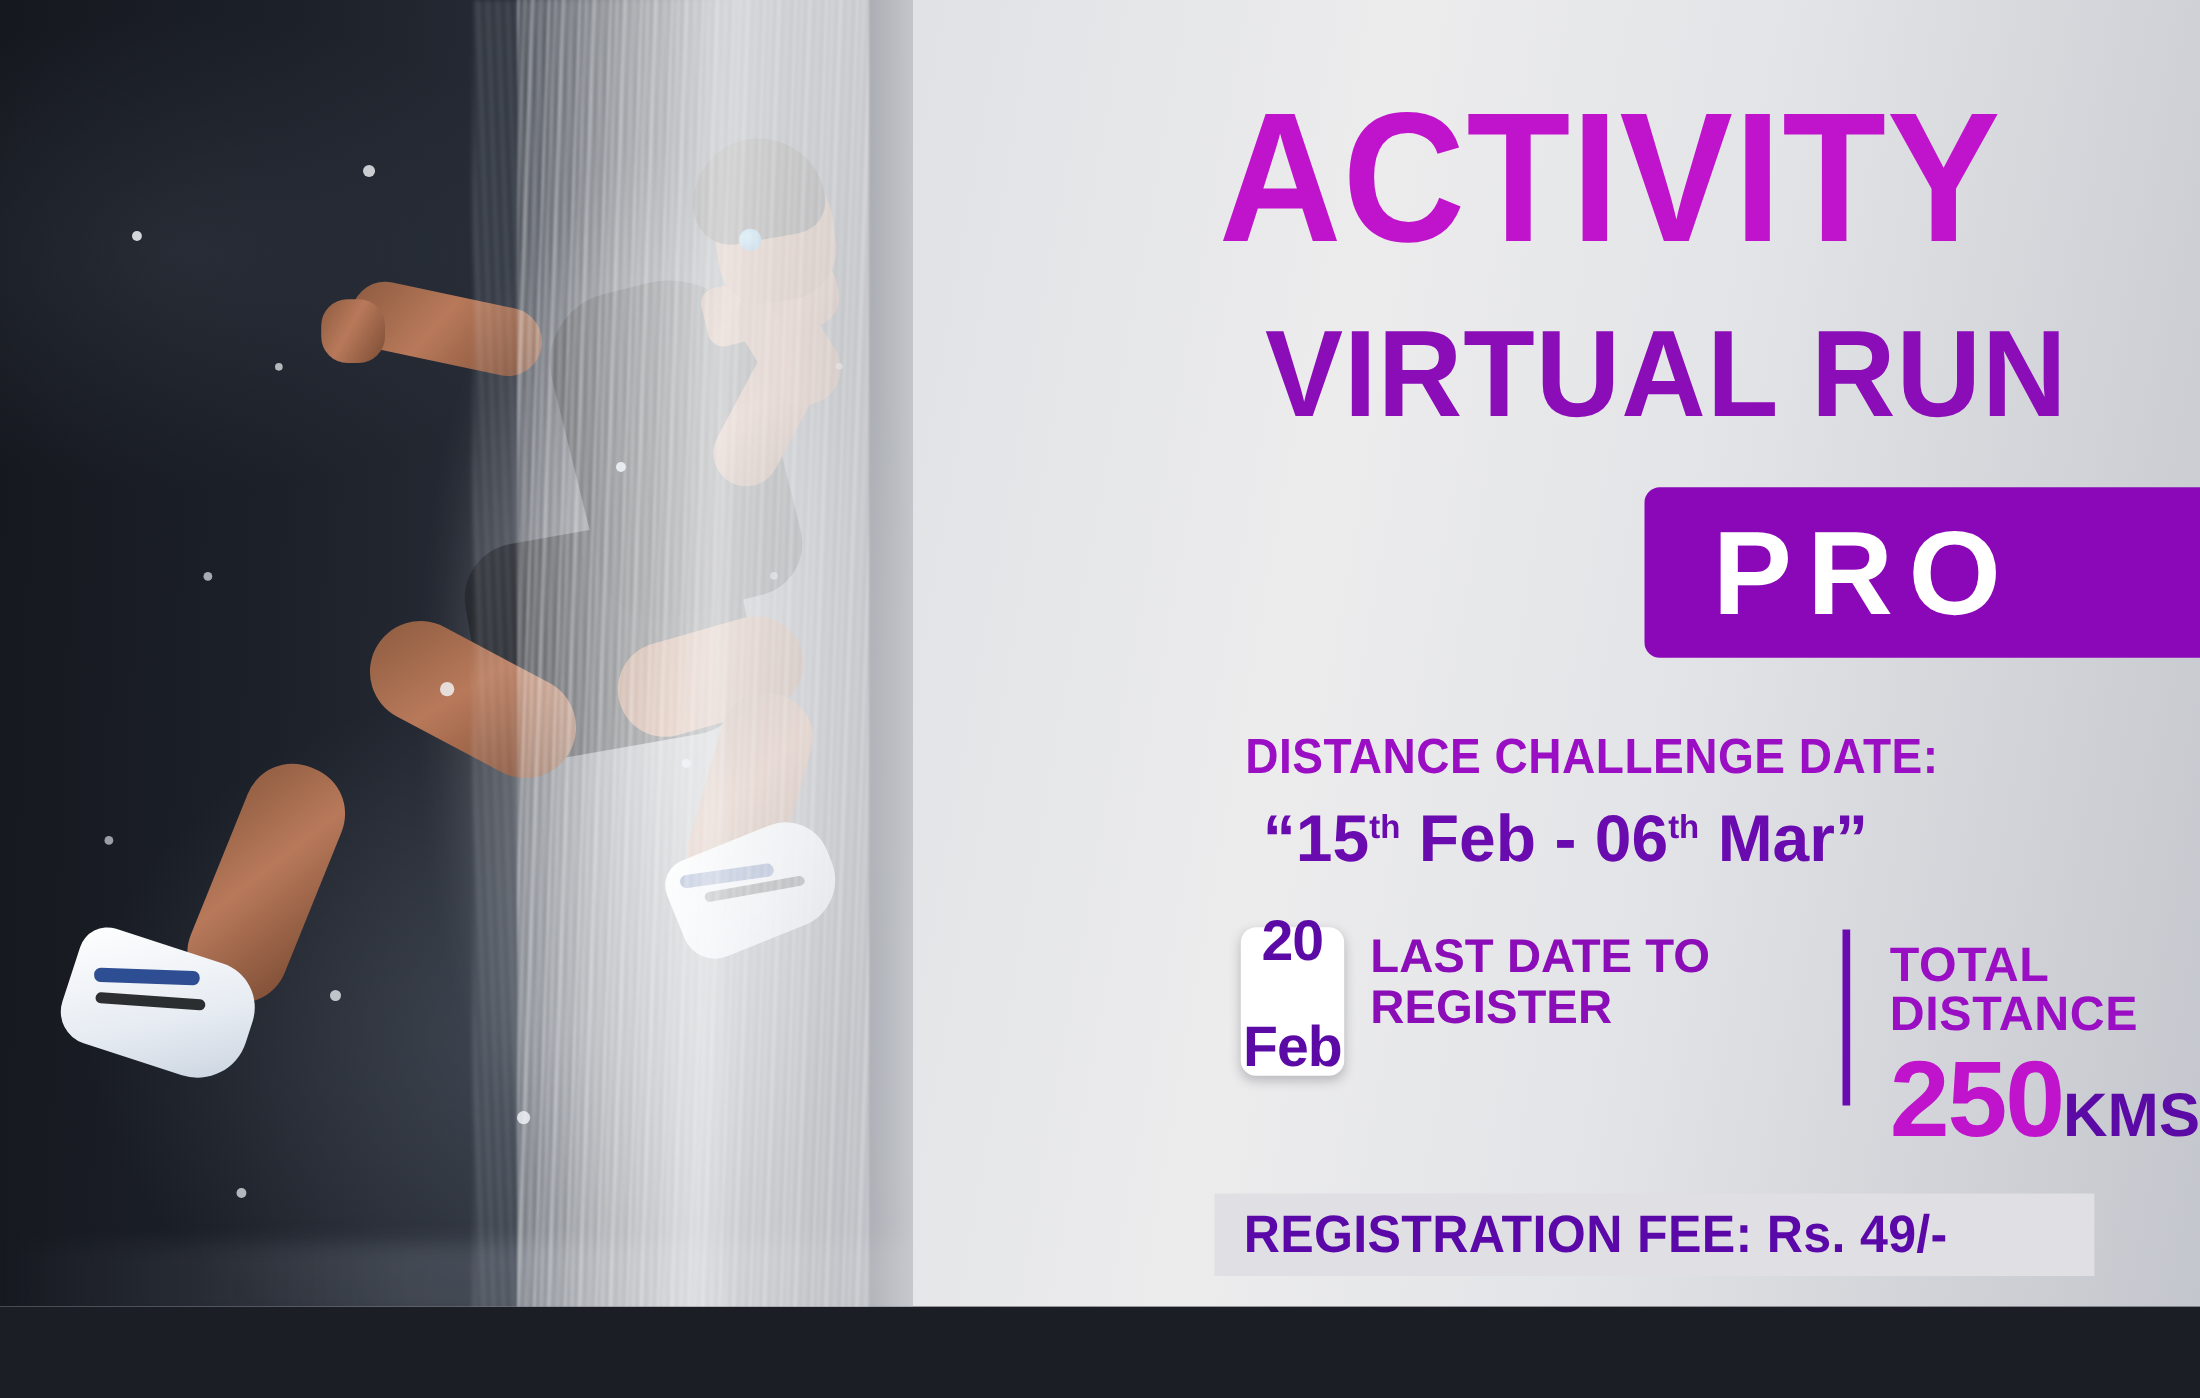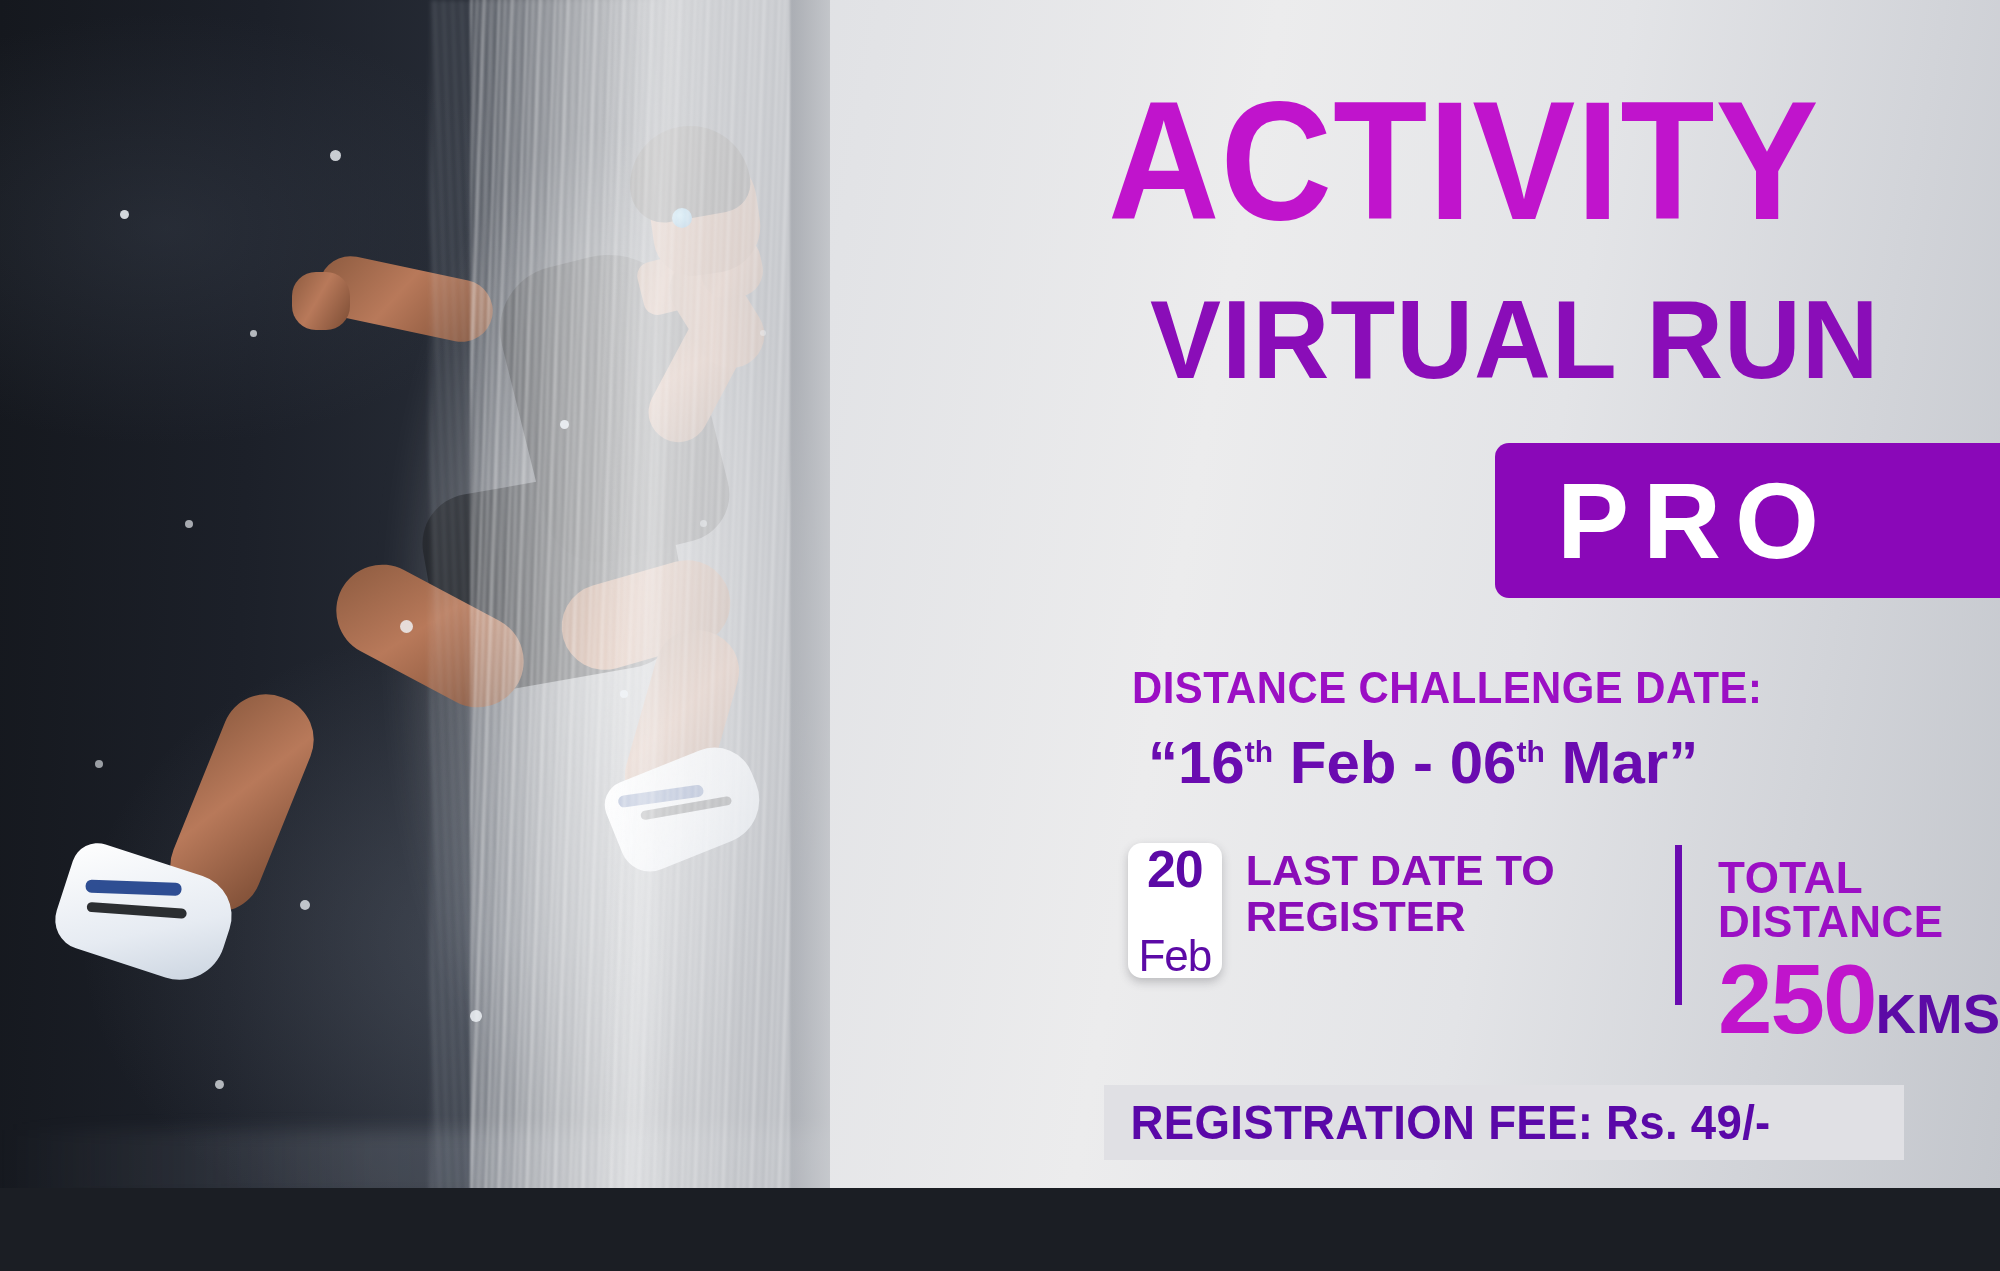--- a/index.html
+++ b/index.html
@@ -135,25 +135,26 @@
     position:absolute; left:1148px; top:728px;
     font-size:60px; font-weight:700; letter-spacing:0px;
     font-family:"Liberation Sans", sans-serif;
   }
   .challenge-date sup{ font-size:.5em; vertical-align:super; }
 
   .info-row{ position:absolute; left:1128px; top:843px; display:flex; align-items:flex-start; }
   .date-card{
     width:128px; height:135px; background:#ffffff; border-radius:14px;
     box-shadow:0 4px 10px rgba(60,60,70,.28);
-    display:flex; flex-direction:column; align-items:center; justify-content:space-between;
+    display:flex; flex-direction:column; align-items:center; justify-content:flex-end;
     line-height:1.0;
+    gap:44px;
   }
   .date-card .d-day{ font-size:52px; font-weight:700; letter-spacing:-1px; }
-  .date-card .d-mon{ font-size:44px; font-weight:400; letter-spacing:-1px; }
+  .date-card .d-mon{ font-size:52px; font-weight:700; letter-spacing:-1px; }
   .register-label{
     margin-left:24px; font-size:43px; font-weight:700; line-height:1.08;
     letter-spacing:0px; padding-top:4px;
   }
   .vdiv{ width:9px; height:160px; margin-left:34px; margin-top:2px; }
   .dist-block{ margin-left:36px; padding-top:0px;margin-top:13px; }
   .dist-label{ font-size:44px; font-weight:700; letter-spacing:.5px; line-height:1; }
   .dist-value{ font-size:0; line-height:1; margin-top:6px; white-space:nowrap; }
   .dist-num{ font-size:98px; font-weight:700; letter-spacing:-2px; }
   .dist-unit{ font-size:56px; font-weight:700; letter-spacing:0px;text-align:right; }
@@ -230,21 +231,21 @@
 
   <div class="title-virtual" style="color:#8a0db8;">VIRTUAL RUN</div>
 
   <div class="pro-bar" style="background:#8a08b8;">
     <span class="pro-text">PRO</span>
   </div>
 
   <div class="challenge-label" style="color:#9b0fc4;">DISTANCE CHALLENGE DATE:</div>
 
   <div class="challenge-date" style="color:#6a0bb0;">
-    <span>“16</span><sup>th</sup><span> Feb - 06</span><sup>th</sup><span> Mar”</span>
+    <span>“15</span><sup>th</sup><span> Feb - 06</span><sup>th</sup><span> Mar”</span>
   </div>
 
   <div class="info-row">
 
     <div class="date-card">
       <div class="d-day" style="color:#5c0aa6;">20</div>
       <div class="d-mon" style="color:#5c0aa6;">Feb</div>
     </div>
 
     <div class="register-label" style="color:#8a0db8;">LAST DATE TO REGISTER</div>

